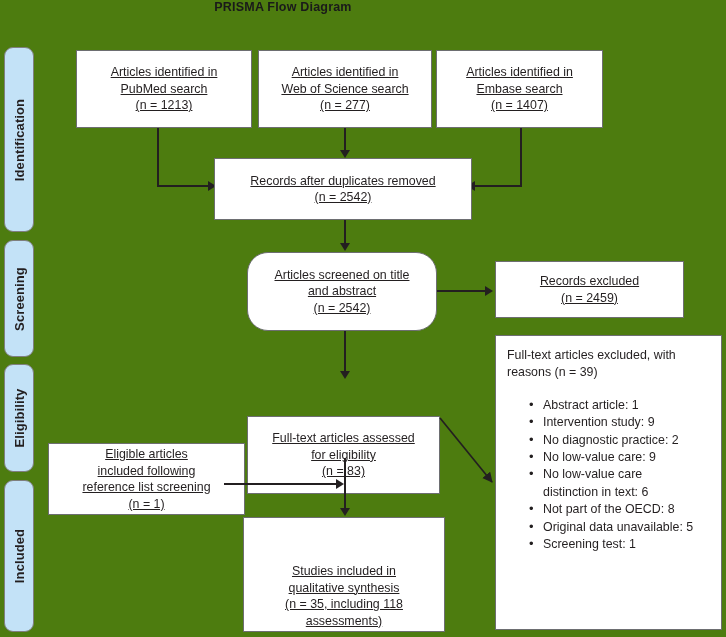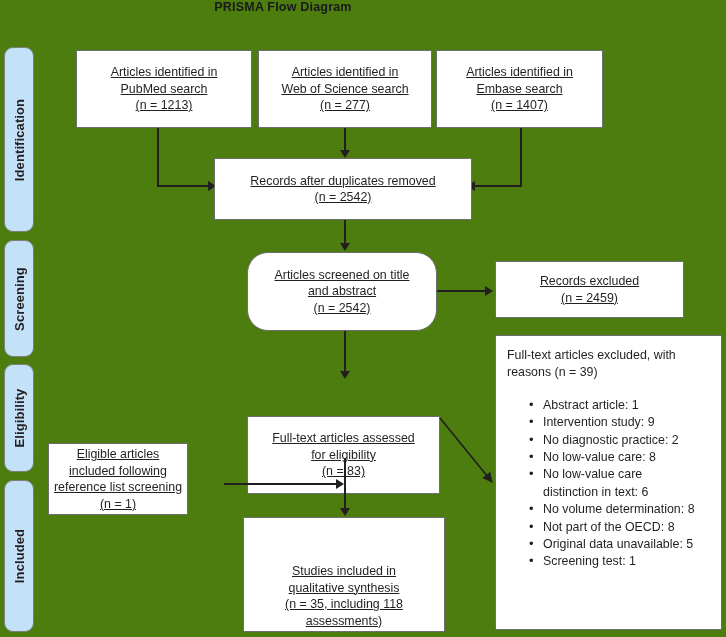--- a/index.html
+++ b/index.html
@@ -194,31 +194,30 @@
     <line x1="0" y1="0" x2="52" y2="64" stroke="#231f20" stroke-width="1.7" marker-end="url(#ah)"></line>
   </svg>
 
   <div class="box" id="excl-reasons" style="left:495px; top:335px; width:227px; height:295px;">
     <div class="head">Full-text articles excluded, with
 reasons (n = 39)</div>
     <ul>
       <li>Abstract article:  1</li>
       <li>Intervention study: 9</li>
       <li>No diagnostic practice: 2</li>
-      <li>No low-value care: 8</li>
+      <li>No low-value care: 9</li>
       <li>No low-value care
 distinction in text: 6</li>
-      <li>No volume determination: 8</li>
       <li>Not part of the OECD: 8</li>
       <li>Original data unavailable: 5</li>
       <li>Screening test: 1</li>
     </ul>
   </div>
 
-  <div class="box" style="left:48px; top:443px; width:140px; height:72px;">
+  <div class="box" style="left:48px; top:443px; width:197px; height:72px;">
     <div class="lines">Eligible articles
 included following
 reference list screening
 (n = 1)</div>
   </div>
 
   <div class="ln hl" style="left:224px; top:483px; width:117px;"></div>
   <div class="arrow-r" style="left:336px; top:479px;"></div>
 
   <div class="ln vl" style="left:344px; top:458px; height:52px;"></div>

